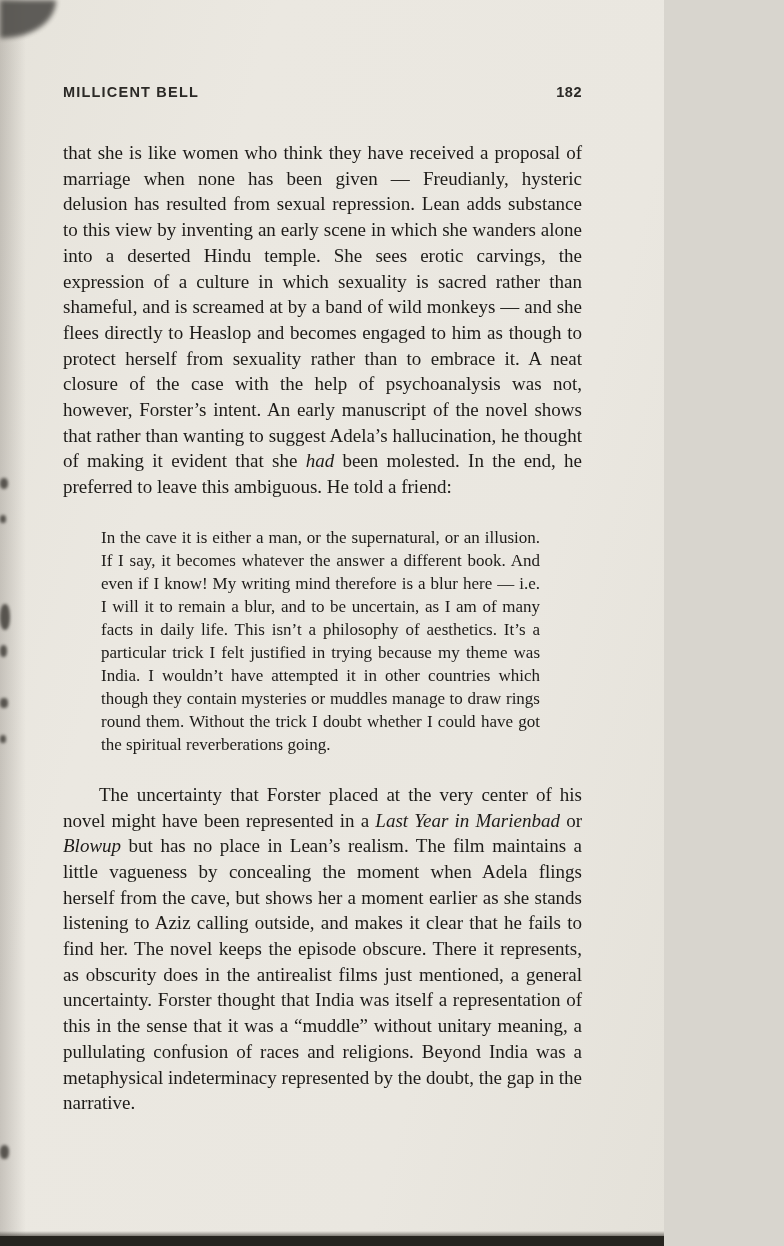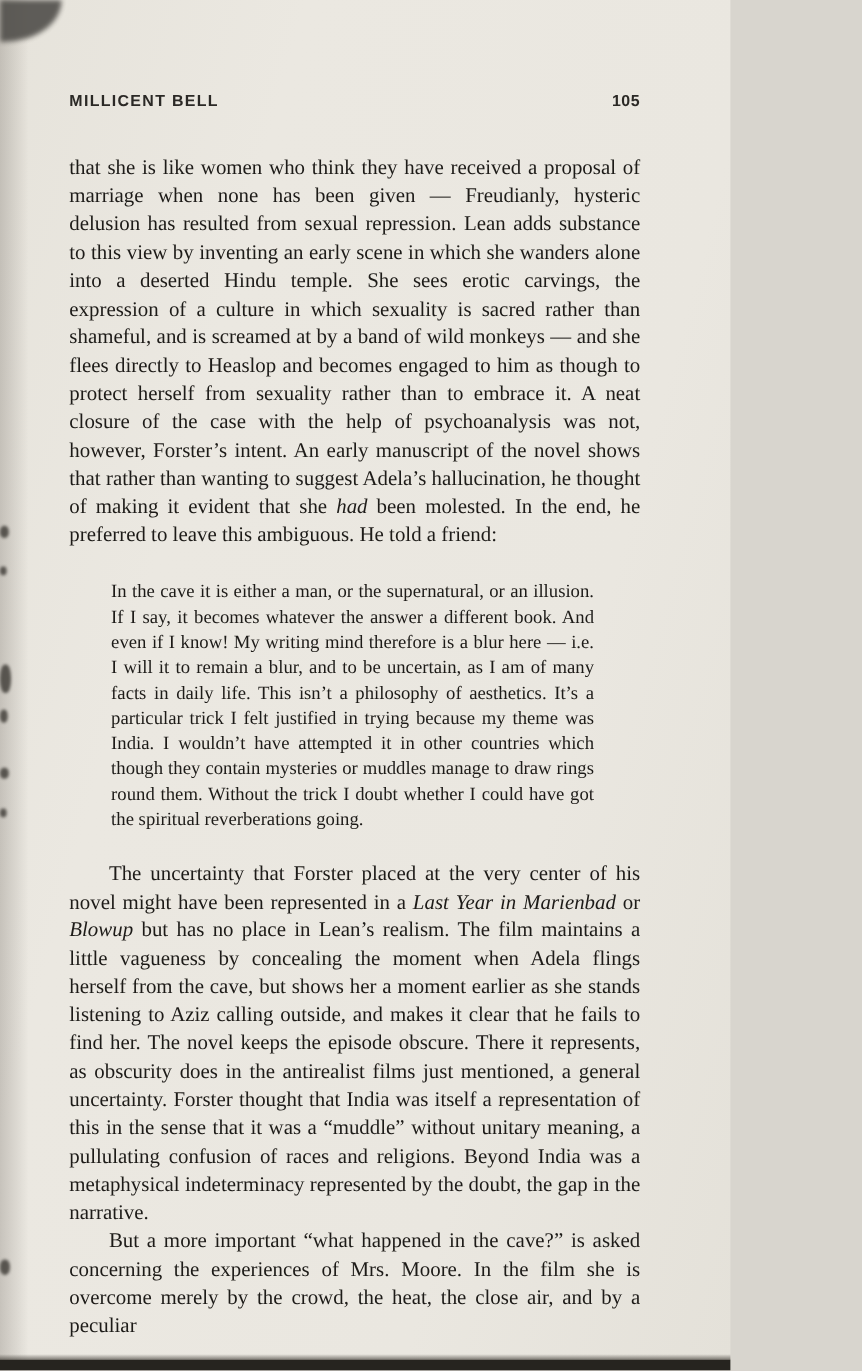--- a/index.html
+++ b/index.html
@@ -96,23 +96,22 @@
   <div class="blot b2"></div>
   <div class="blot b3"></div>
   <div class="blot b4"></div>
   <div class="blot b5"></div>
   <div class="blot b6"></div>
   <div class="blot b7"></div>
   <div class="bottom-strip"></div>
 
   <header class="running-head">
     <span class="running-title">MILLICENT BELL</span>
-    <span class="page-number">105</span>
+    <span class="page-number">182</span>
   </header>
 
   <main id="content" class="body-text">
       <p class="paragraph"><span>that she is like women who think they have received a proposal of marriage when none has been given — Freudianly, hysteric delusion has resulted from sexual repression. Lean adds substance to this view by inventing an early scene in which she wanders alone into a deserted Hindu temple. She sees erotic carvings, the expression of a culture in which sexuality is sacred rather than shameful, and is screamed at by a band of wild monkeys — and she flees directly to Heaslop and becomes engaged to him as though to protect herself from sexuality rather than to embrace it. A neat closure of the case with the help of psychoanalysis was not, however, Forster’s intent. An early manuscript of the novel shows that rather than wanting to suggest Adela’s hallucination, he thought of making it evident that she </span><em>had</em><span> been molested. In the end, he preferred to leave this ambiguous. He told a friend:</span></p>
       <blockquote class="quote"><span>In the cave it is either a man, or the supernatural, or an illusion. If I say, it becomes whatever the answer a different book. And even if I know! My writing mind therefore is a blur here — i.e. I will it to remain a blur, and to be uncertain, as I am of many facts in daily life. This isn’t a philosophy of aesthetics. It’s a particular trick I felt justified in trying because my theme was India. I wouldn’t have attempted it in other countries which though they contain mysteries or muddles manage to draw rings round them. Without the trick I doubt whether I could have got the spiritual reverberations going.</span></blockquote>
       <p class="paragraph indent"><span>The uncertainty that Forster placed at the very center of his novel might have been represented in a </span><em>Last Year in Marienbad</em><span> or </span><em>Blowup</em><span> but has no place in Lean’s realism. The film maintains a little vagueness by concealing the moment when Adela flings herself from the cave, but shows her a moment earlier as she stands listening to Aziz calling outside, and makes it clear that he fails to find her. The novel keeps the episode obscure. There it represents, as obscurity does in the antirealist films just mentioned, a general uncertainty. Forster thought that India was itself a representation of this in the sense that it was a “muddle” without unitary meaning, a pullulating confusion of races and religions. Beyond India was a metaphysical indeterminacy represented by the doubt, the gap in the narrative.</span></p>
-      <p class="paragraph indent"><span>But a more important “what happened in the cave?” is asked concerning the experiences of Mrs. Moore. In the film she is overcome merely by the crowd, the heat, the close air, and by a peculiar</span></p>
     </main>
 
 </div>
 
 </body></html>

